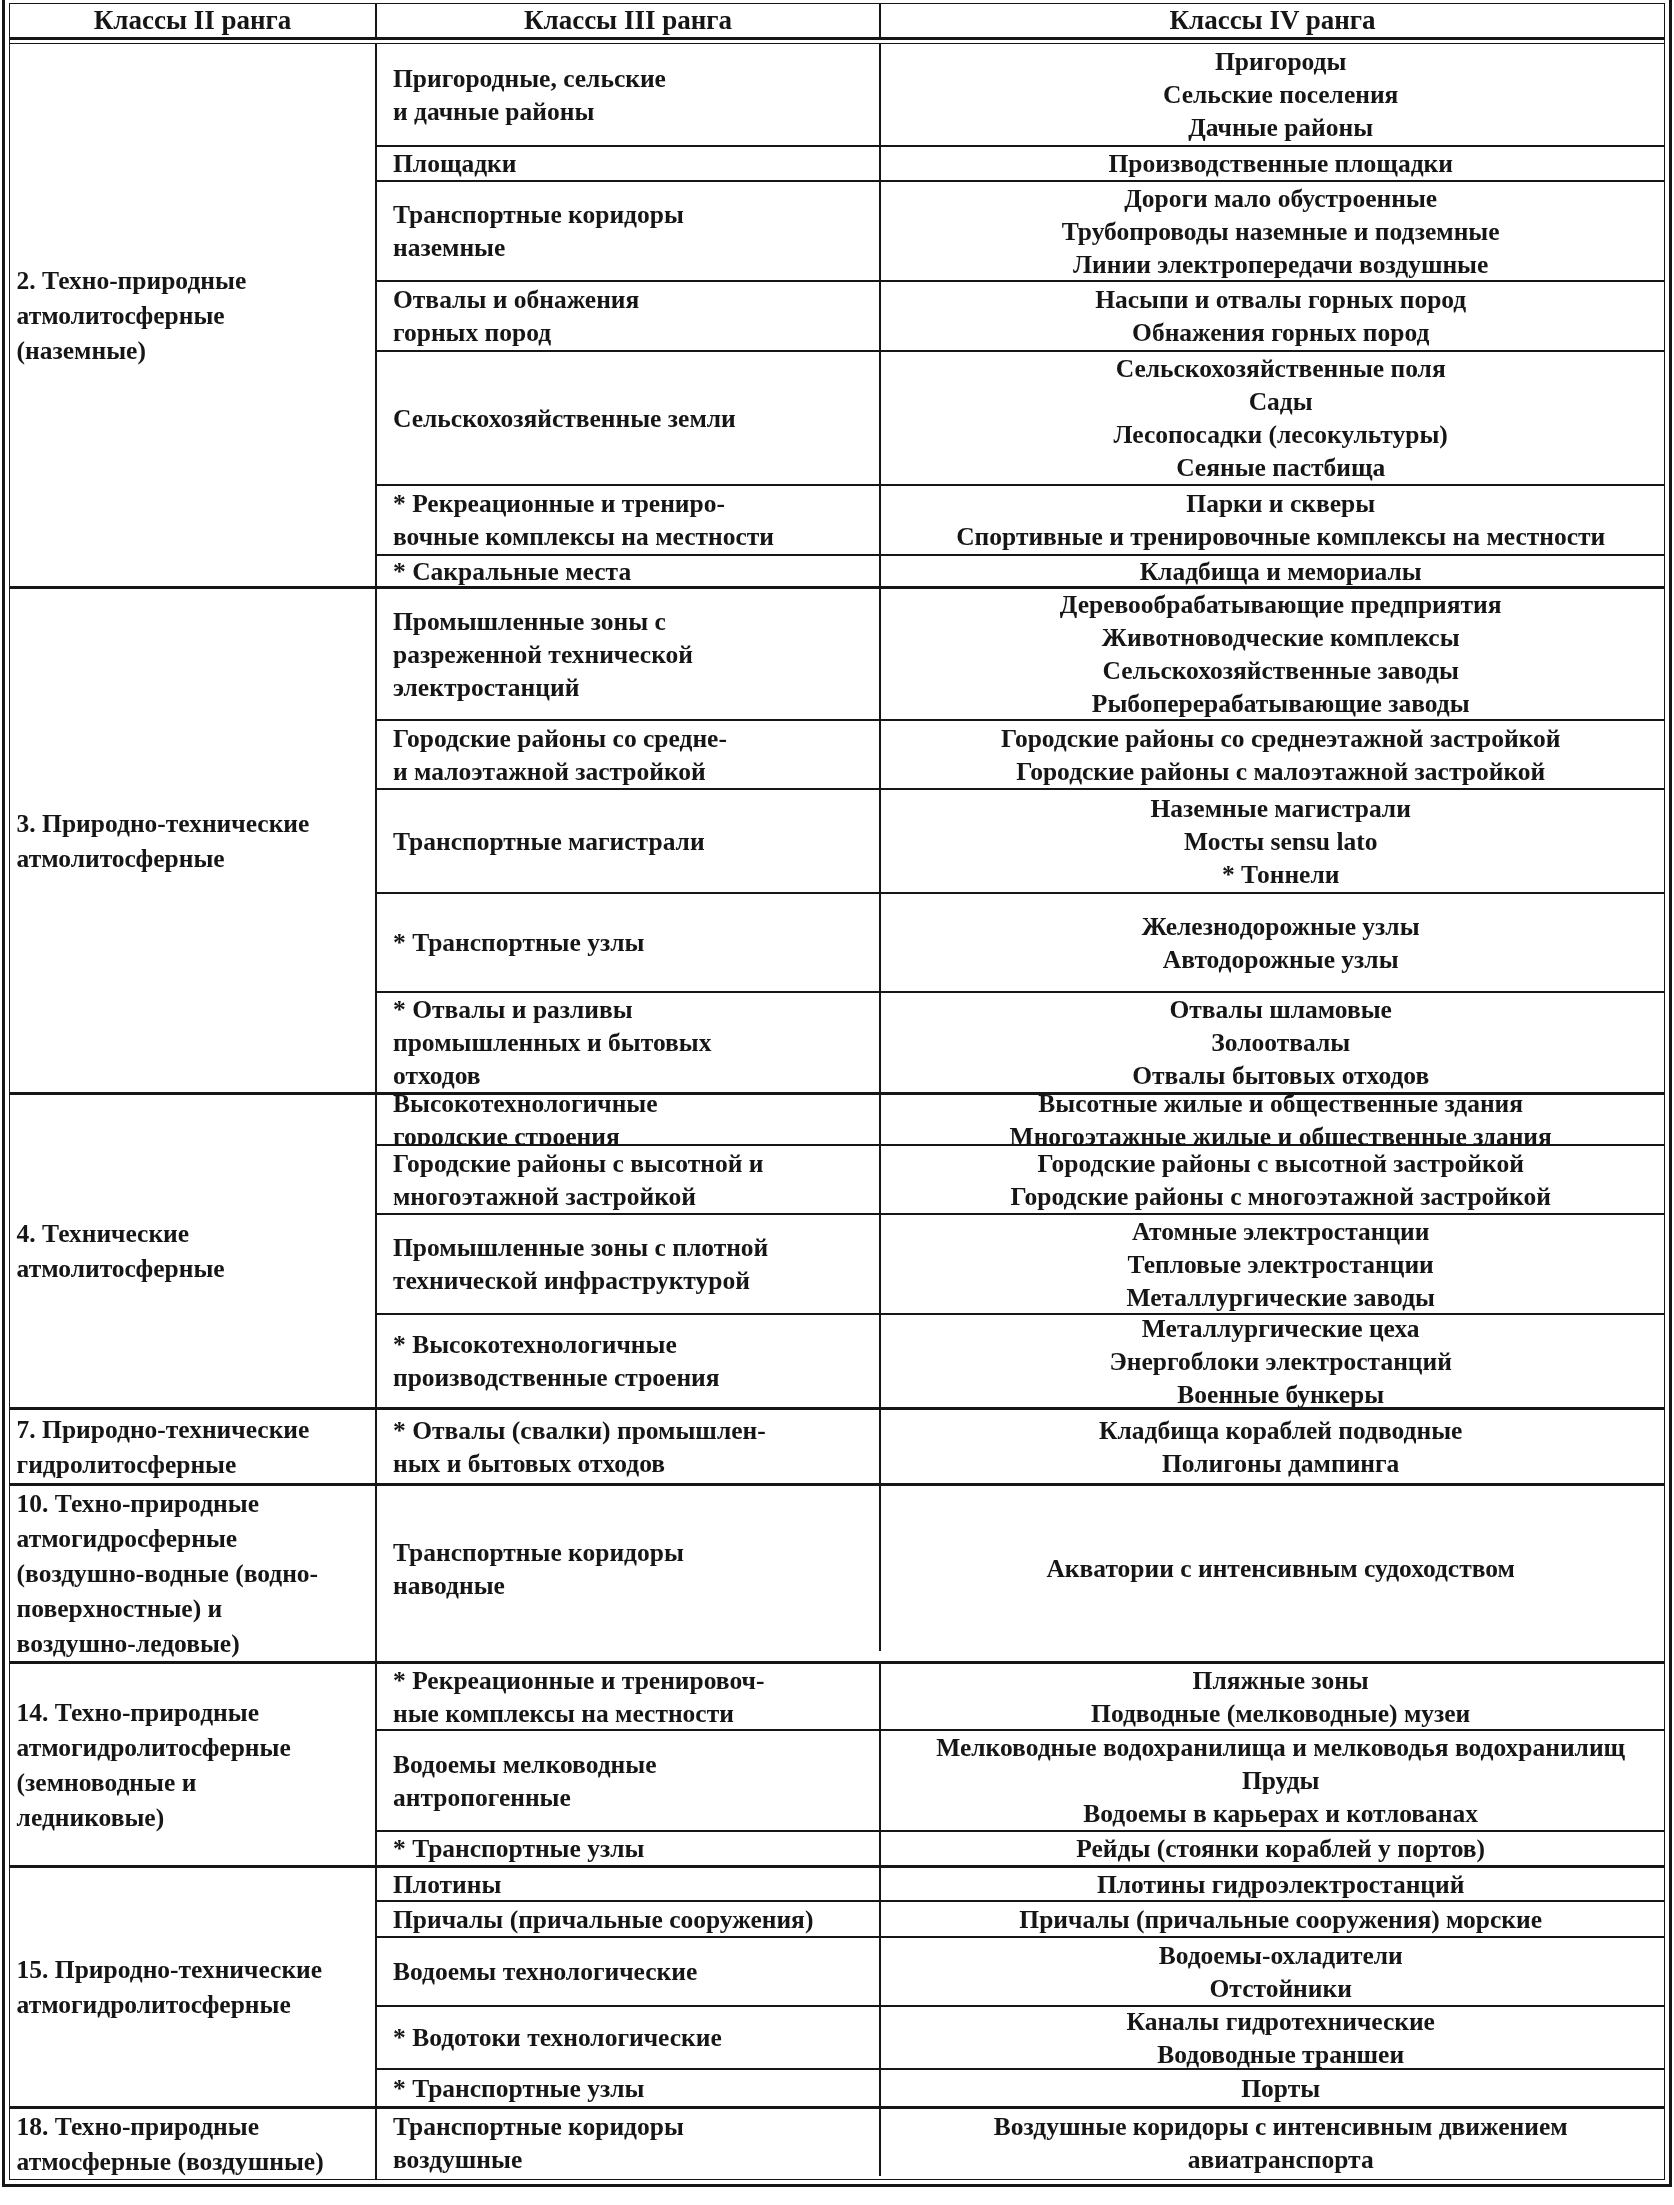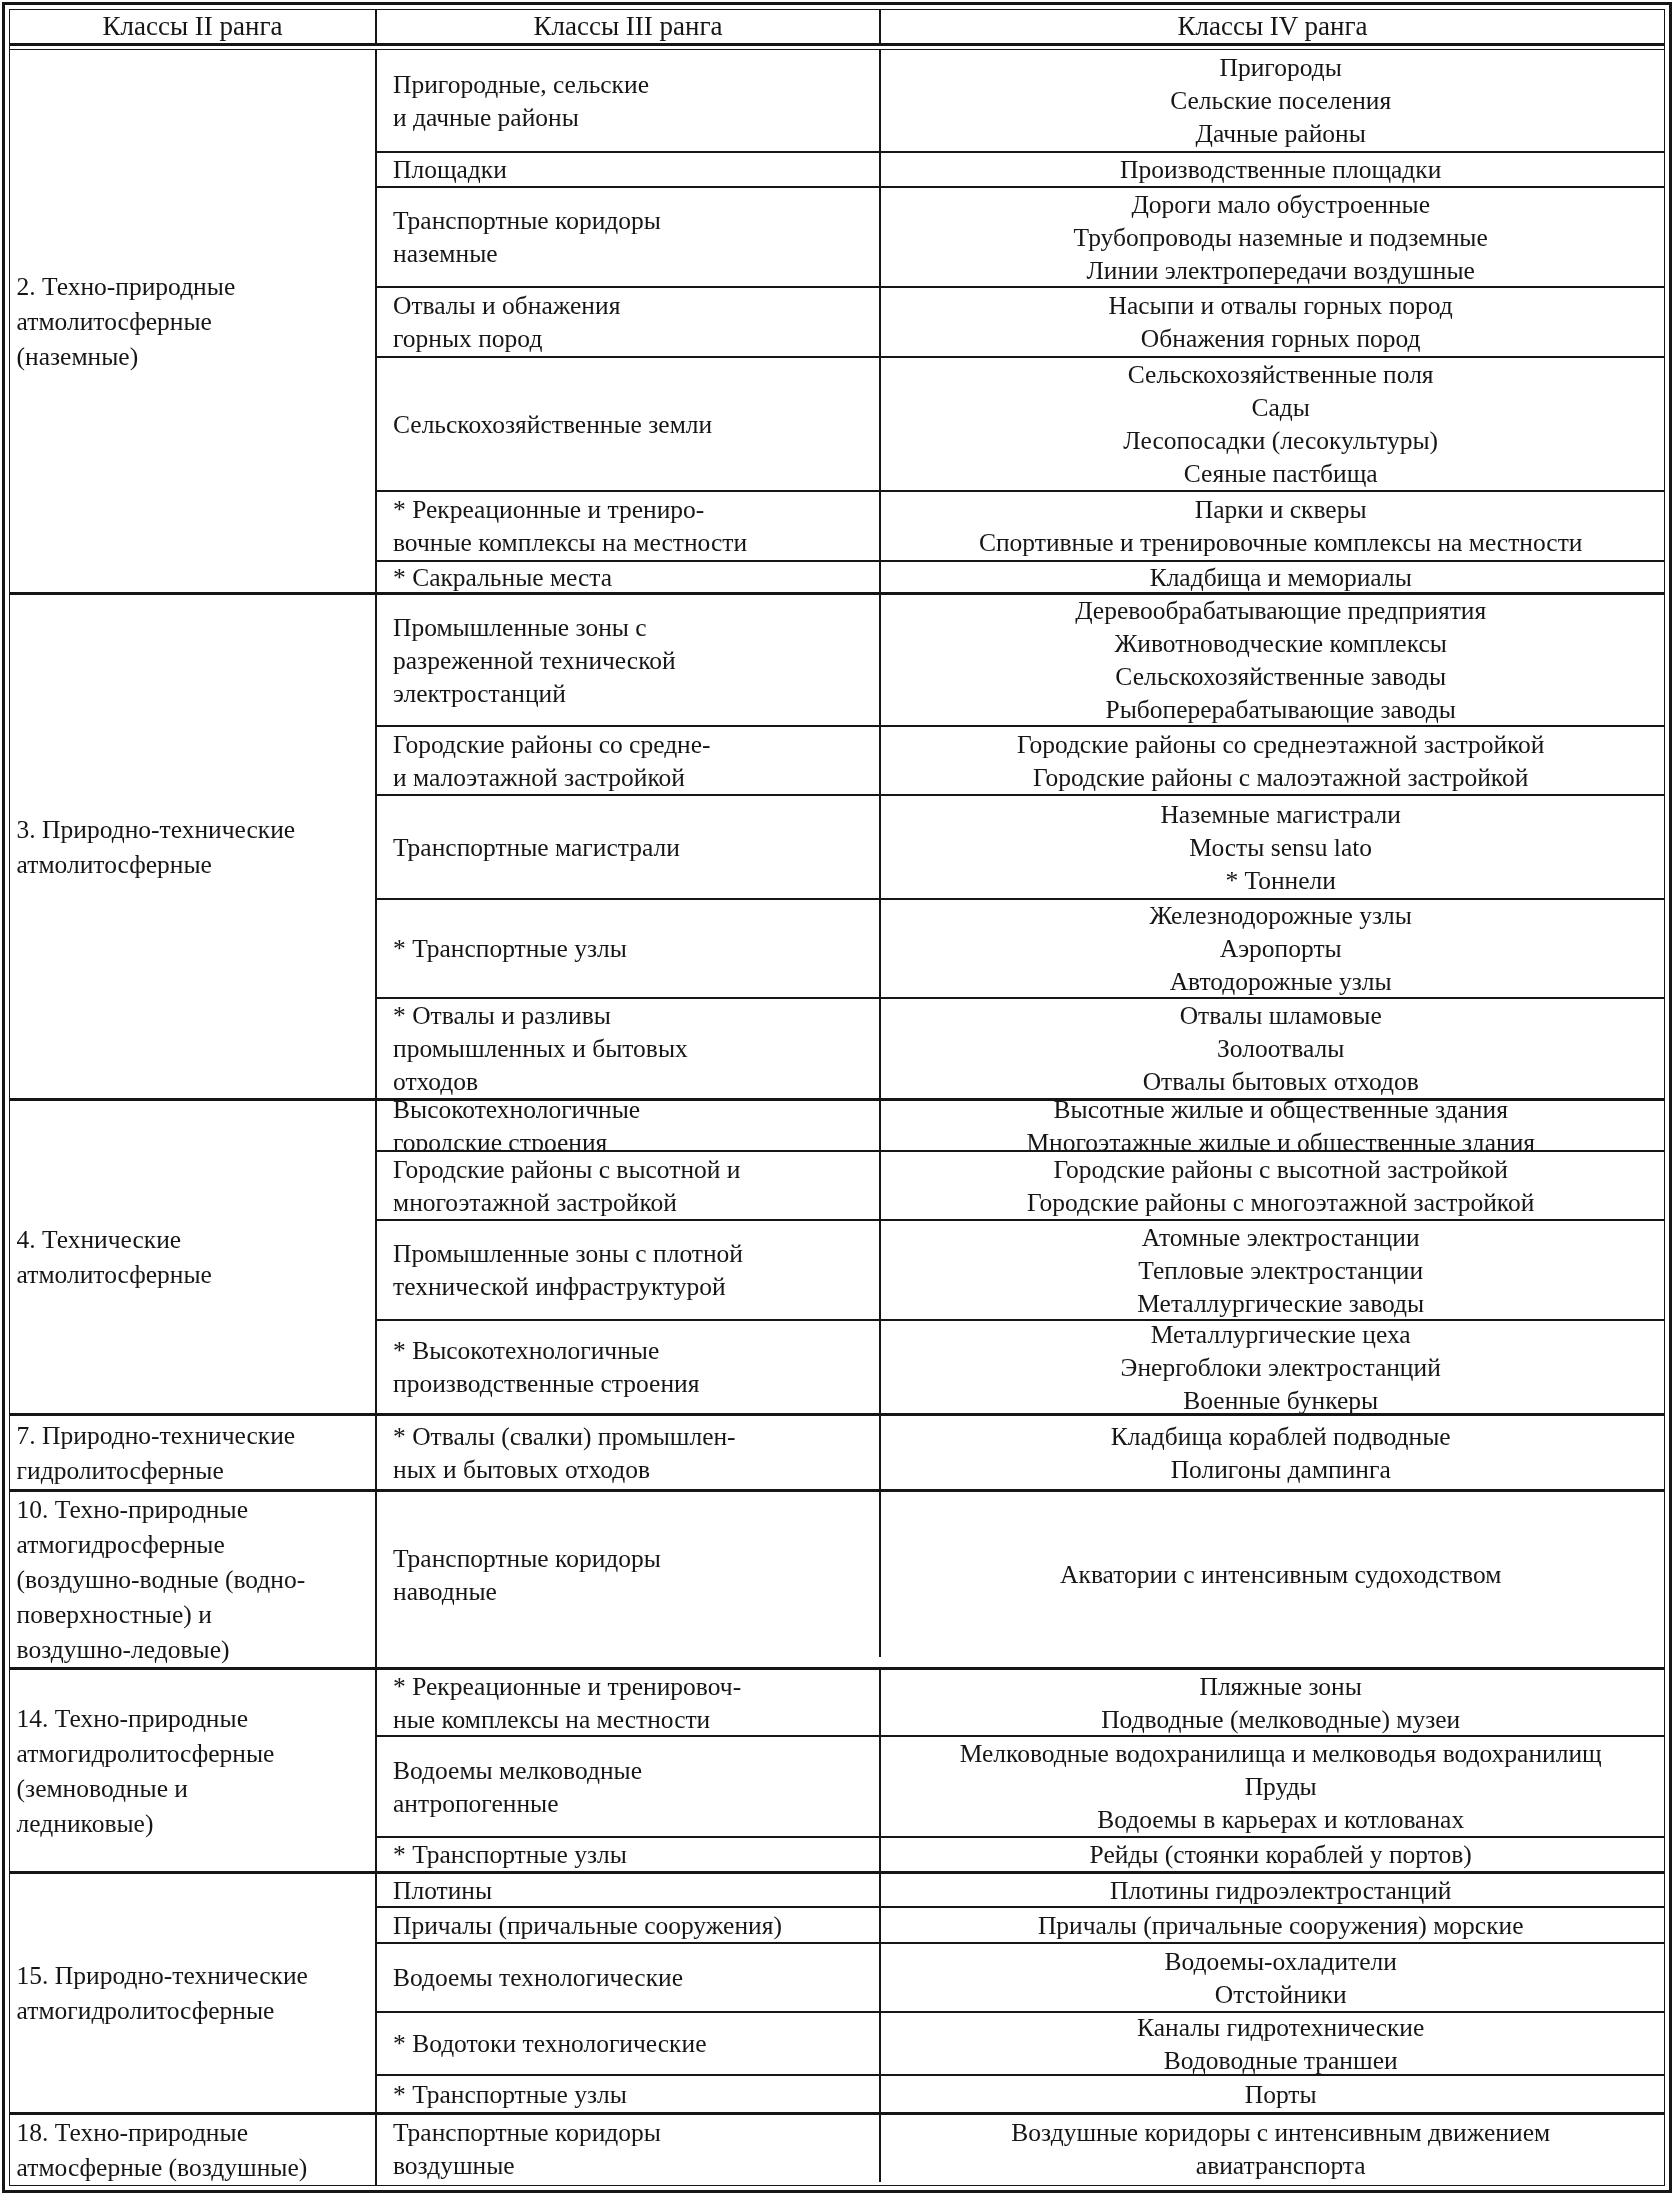--- a/index.html
+++ b/index.html
@@ -3,25 +3,26 @@
 <meta charset="utf-8">
 <style>
   html,body{margin:0;padding:0;background:#ffffff;}
   body{
     width:1675px;height:2205px;position:relative;overflow:hidden;
     font-family:"Liberation Serif","DejaVu Serif",serif;
     color:#161616;
   }
   *{box-sizing:border-box;}
   .tbl{
-    position:absolute;left:9px;top:9px;width:1656px;
+    position:absolute;left:9px;top:3px;width:1656px;
     border:1.6px solid #161616;
     outline:3.3px solid #161616;
     outline-offset:4.1px;
     background:#fff;
+    font-weight:bold;
   }
   .thead{
     display:grid;
     grid-template-columns:367px 504px 1fr;
     height:36px;
     border-bottom:3.3px solid #161616;
   }
   .thead .hcell{
     display:flex;align-items:center;justify-content:center;
     font-size:27px;white-space:nowrap;overflow:hidden;
@@ -181,21 +182,20 @@
               <div class="ln">Мосты sensu lato</div>
               <div class="ln">* Тоннели</div>
             </div>
           </div>
           <div class="srow rt" style="height: 99px;">
             <div class="c3 cell-lines">
               <div class="ln">* Транспортные узлы</div>
             </div>
             <div class="c4 cell-lines">
               <div class="ln">Железнодорожные узлы</div>
-              <div class="ln">Аэропорты</div>
               <div class="ln">Автодорожные узлы</div>
             </div>
           </div>
           <div class="srow rt" style="height: 101px;">
             <div class="c3 cell-lines">
               <div class="ln">* Отвалы и разливы</div>
               <div class="ln">промышленных и бытовых</div>
               <div class="ln">отходов</div>
             </div>
             <div class="c4 cell-lines">

